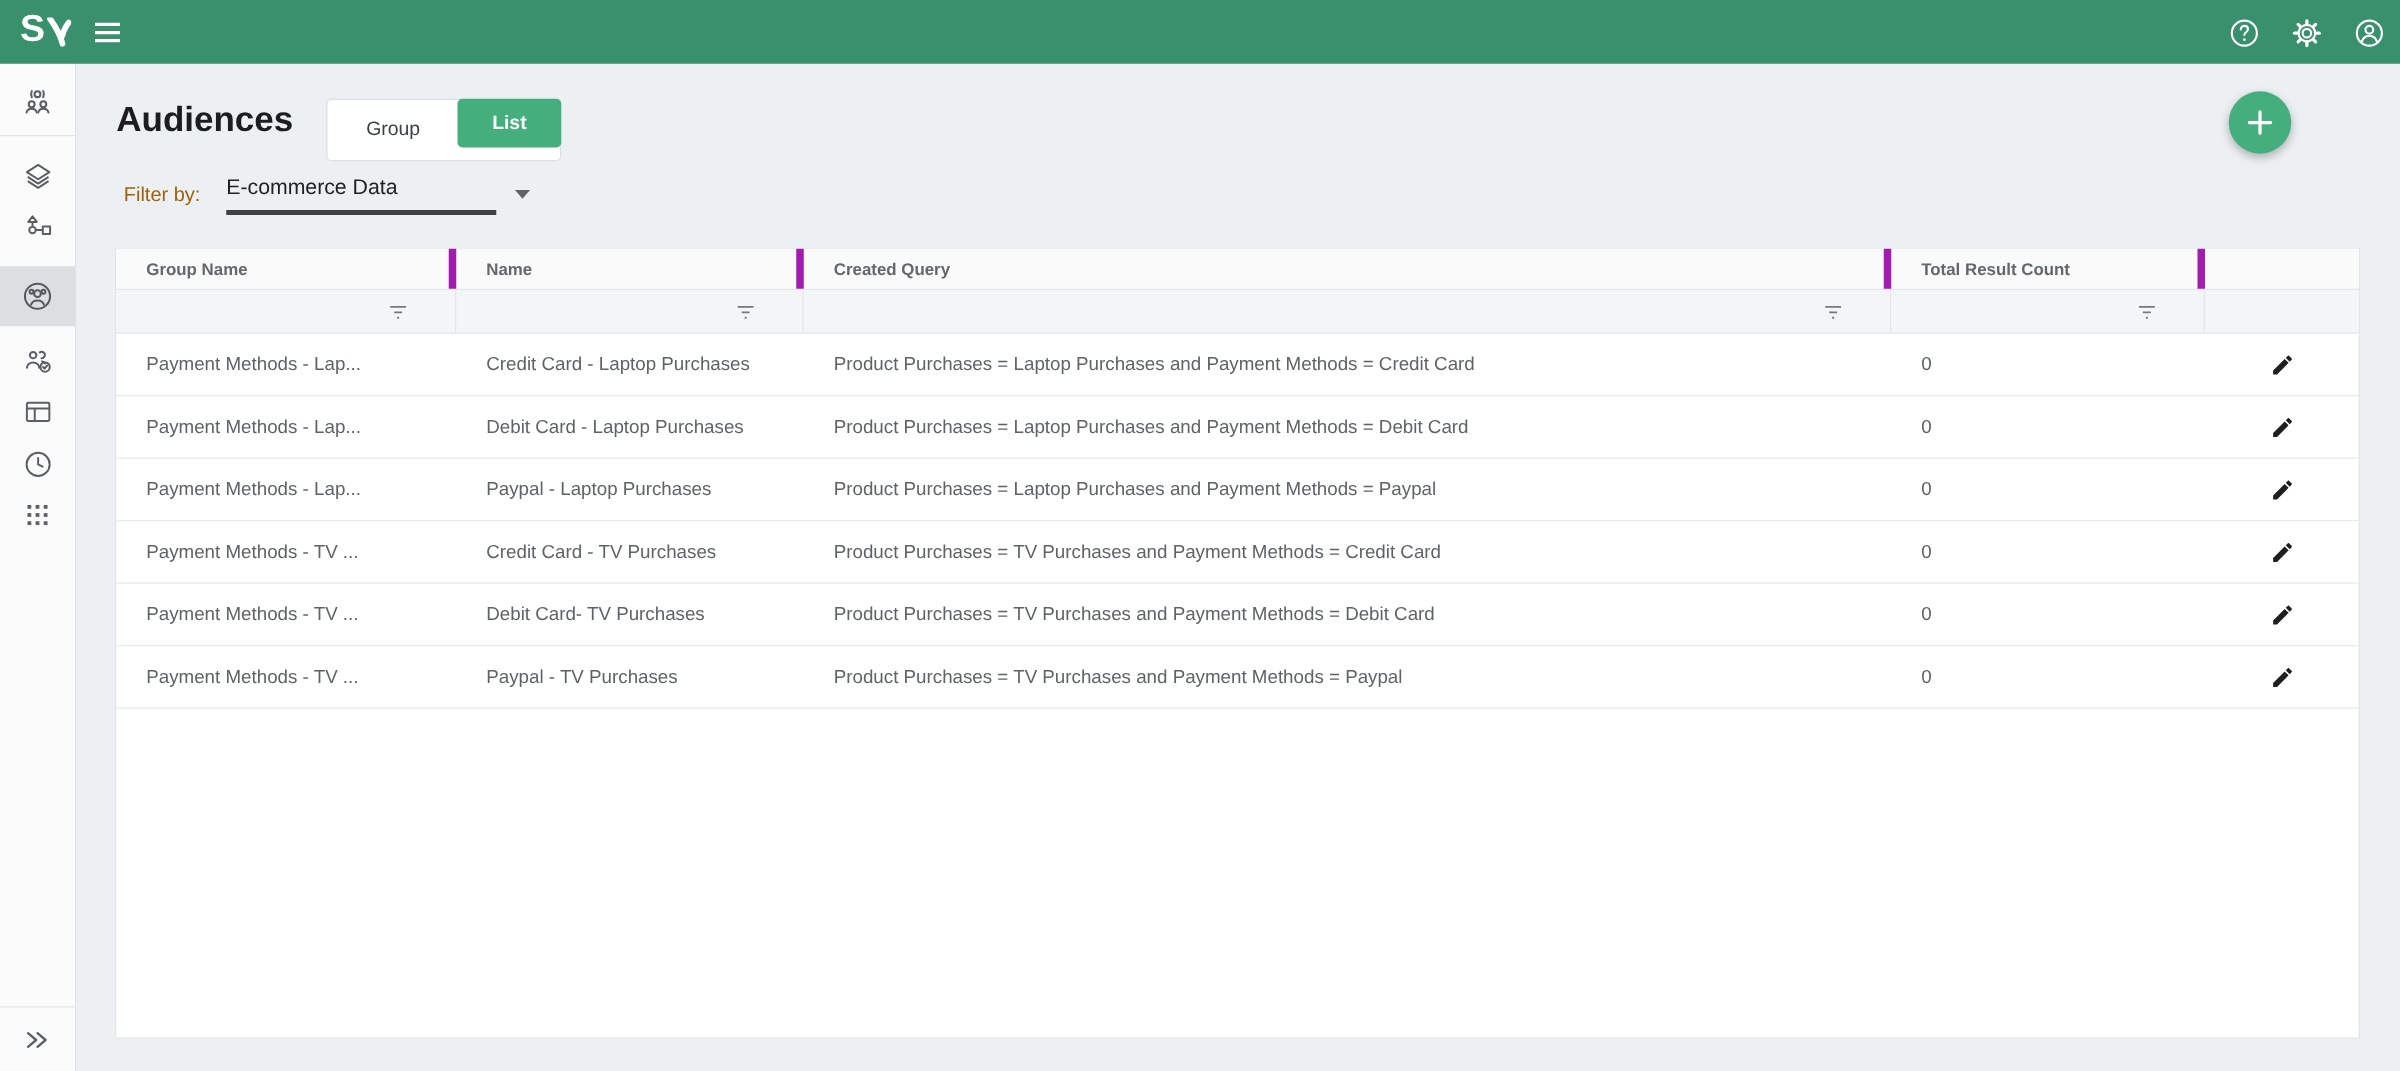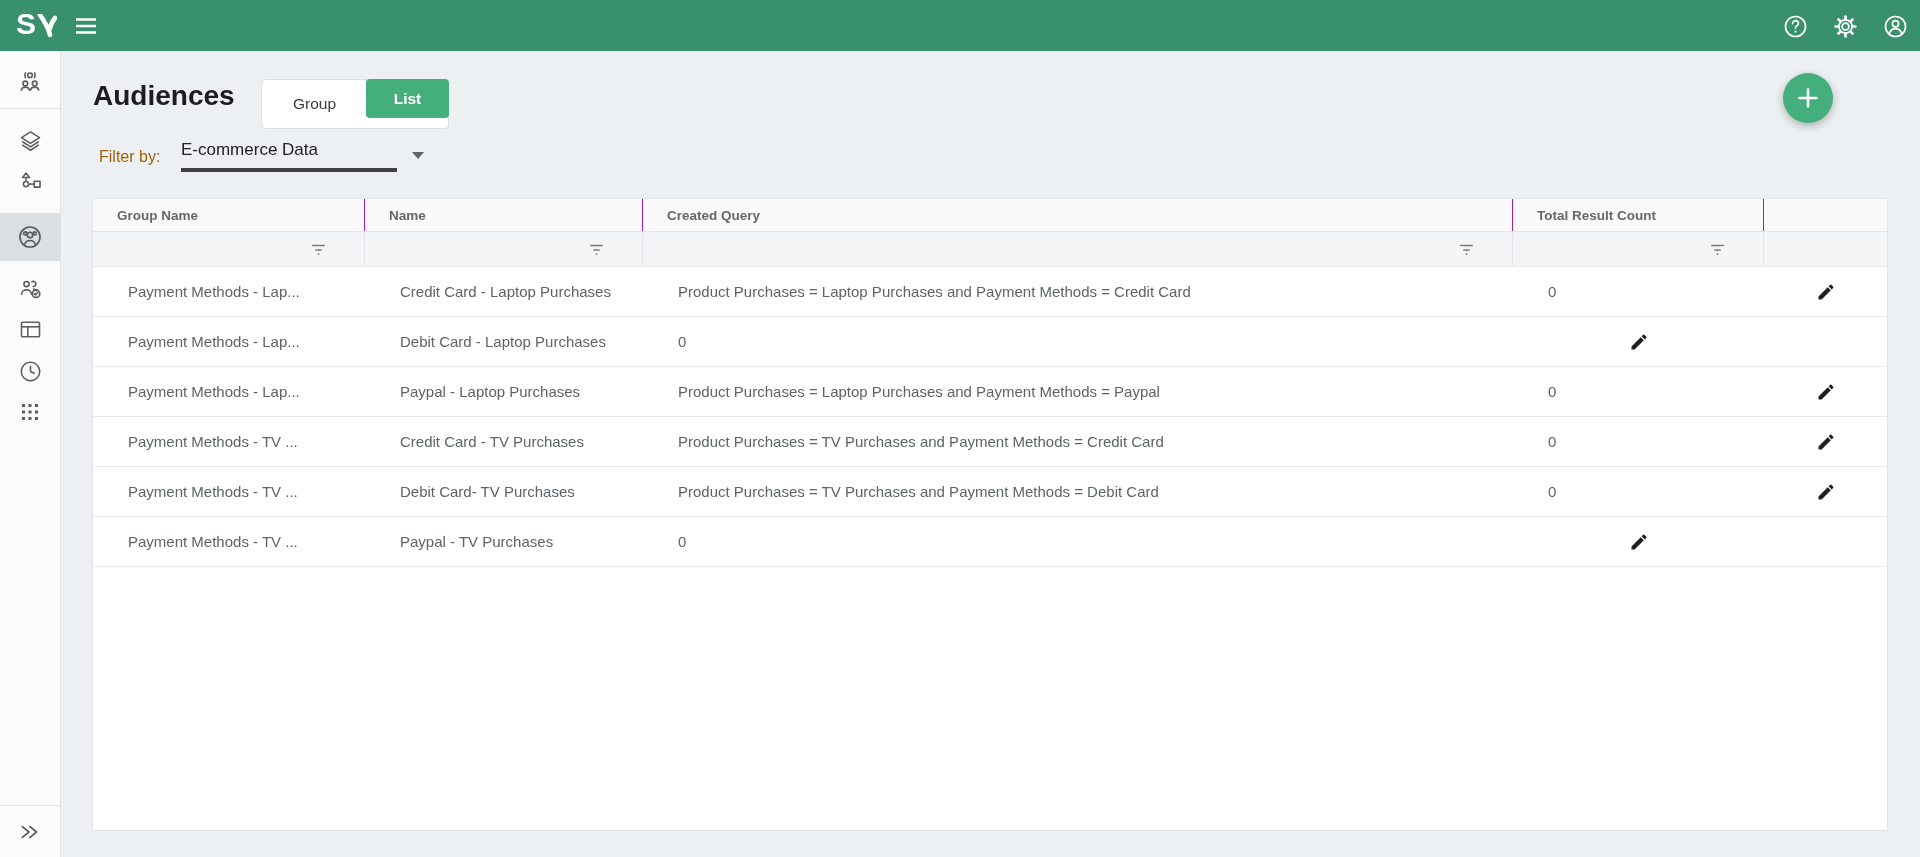--- a/index.html
+++ b/index.html
@@ -46,28 +46,28 @@
 
   
   .filter-label{position:absolute;left:99px;top:148px;font-size:16px;color:#a16207}
   .dataset-select{position:absolute;left:181px;top:140px;width:216px;height:32px;font-size:17px;color:#202124;border-bottom:4px solid #404040;cursor:pointer;background:none}
   .select-arrow{position:absolute;left:412px;top:152px;width:0;height:0;border-left:6px solid transparent;border-right:6px solid transparent;border-top:7px solid #5F6368;cursor:pointer}
 
   
   .table{position:absolute;left:92px;top:198px;width:1796px;min-height:633px;background:#fff;border:1px solid var(--border)}
   .grid-row{display:grid;grid-template-columns:272px 278px 870px 251px 1fr}
   .thead{height:33px;background:#FAFAFA;border-bottom:1px solid #E4E7EA}
-  .th{display:flex;align-items:center;padding-left:24px;font-size:13.5px;font-weight:700;color:var(--text-head);border-right:1px solid #a21caf;overflow:hidden}
+  .th{display:flex;align-items:center;padding-left:24px;font-size:13.5px;font-weight:700;color:var(--text-head);border-right:6px solid #a21caf;overflow:hidden}
   .th:last-child{border-right:none}
   .filter-row{height:35px;background:#F4F5F6;border-bottom:1px solid #E4E7EA}
   .fcell{display:flex;align-items:center;justify-content:flex-end;padding-right:36px;border-right:1px solid #E4E7EA;cursor:pointer}
   .fcell:last-child{border-right:none}
   .fcell.no-icon{cursor:default}
   .trow{height:50px;border-bottom:1px solid var(--row-border);align-items:center;font-size:15px;color:var(--text-cell)}
-  .cell{padding-left:35px;white-space:nowrap;overflow:hidden}
+  .cell{padding-left:24px;white-space:nowrap;overflow:hidden}
   .cell a{color:var(--text-cell);cursor:pointer}
   .cell-actions{display:flex;align-items:center;justify-content:center;padding-left:0}
   .edit-btn{background:none;border:none;cursor:pointer;display:flex;align-items:center;justify-content:center;width:34px;height:34px}
 </style>
 </head>
 <body>
 
 <div class="app">
 
   <div class="topbar">
@@ -259,20 +259,21 @@
             <svg width="20" height="20" viewBox="0 0 24 24">
               <path fill="#1F1F1F" d="M3 17.25V21h3.75L17.81 9.94l-3.75-3.75L3 17.25zM20.71 7.04c.39-.39.39-1.02 0-1.41l-2.34-2.34c-.39-.39-1.02-.39-1.41 0l-1.83 1.83 3.75 3.75 1.83-1.83z"></path>
             </svg>
           </button>
         </div>
     </div>
 
     <div class="grid-row trow">
       <div class="cell">Payment Methods - Lap...</div>
       <div class="cell"><a>Debit Card - Laptop Purchases</a></div>
+      <div class="cell">Product Purchases = Laptop Purchases and Payment Methods = Debit Card</div>
       <div class="cell">0</div>
       <div class="cell cell-actions">
           <button class="edit-btn">
             <svg width="20" height="20" viewBox="0 0 24 24">
               <path fill="#1F1F1F" d="M3 17.25V21h3.75L17.81 9.94l-3.75-3.75L3 17.25zM20.71 7.04c.39-.39.39-1.02 0-1.41l-2.34-2.34c-.39-.39-1.02-.39-1.41 0l-1.83 1.83 3.75 3.75 1.83-1.83z"></path>
             </svg>
           </button>
         </div>
     </div>
 
@@ -314,20 +315,21 @@
             <svg width="20" height="20" viewBox="0 0 24 24">
               <path fill="#1F1F1F" d="M3 17.25V21h3.75L17.81 9.94l-3.75-3.75L3 17.25zM20.71 7.04c.39-.39.39-1.02 0-1.41l-2.34-2.34c-.39-.39-1.02-.39-1.41 0l-1.83 1.83 3.75 3.75 1.83-1.83z"></path>
             </svg>
           </button>
         </div>
     </div>
 
     <div class="grid-row trow">
       <div class="cell">Payment Methods - TV ...</div>
       <div class="cell"><a>Paypal - TV Purchases</a></div>
+      <div class="cell">Product Purchases = TV Purchases and Payment Methods = Paypal</div>
       <div class="cell">0</div>
       <div class="cell cell-actions">
           <button class="edit-btn">
             <svg width="20" height="20" viewBox="0 0 24 24">
               <path fill="#1F1F1F" d="M3 17.25V21h3.75L17.81 9.94l-3.75-3.75L3 17.25zM20.71 7.04c.39-.39.39-1.02 0-1.41l-2.34-2.34c-.39-.39-1.02-.39-1.41 0l-1.83 1.83 3.75 3.75 1.83-1.83z"></path>
             </svg>
           </button>
         </div>
     </div>
 

